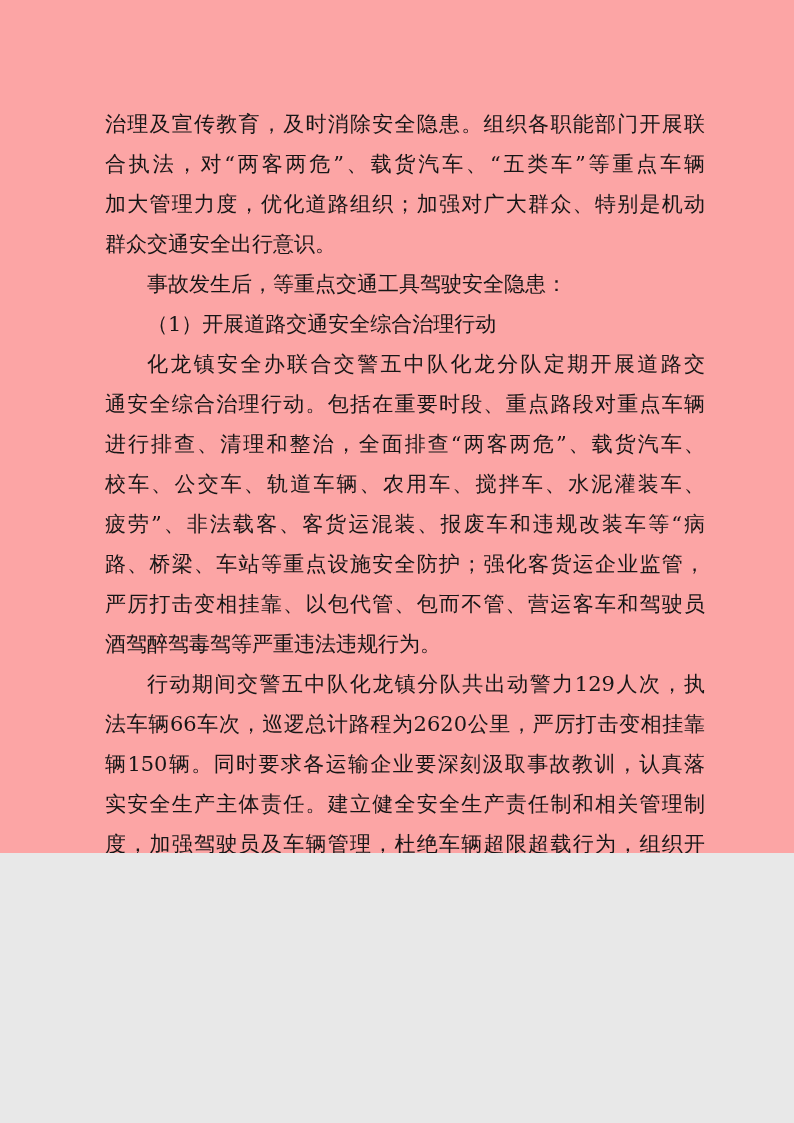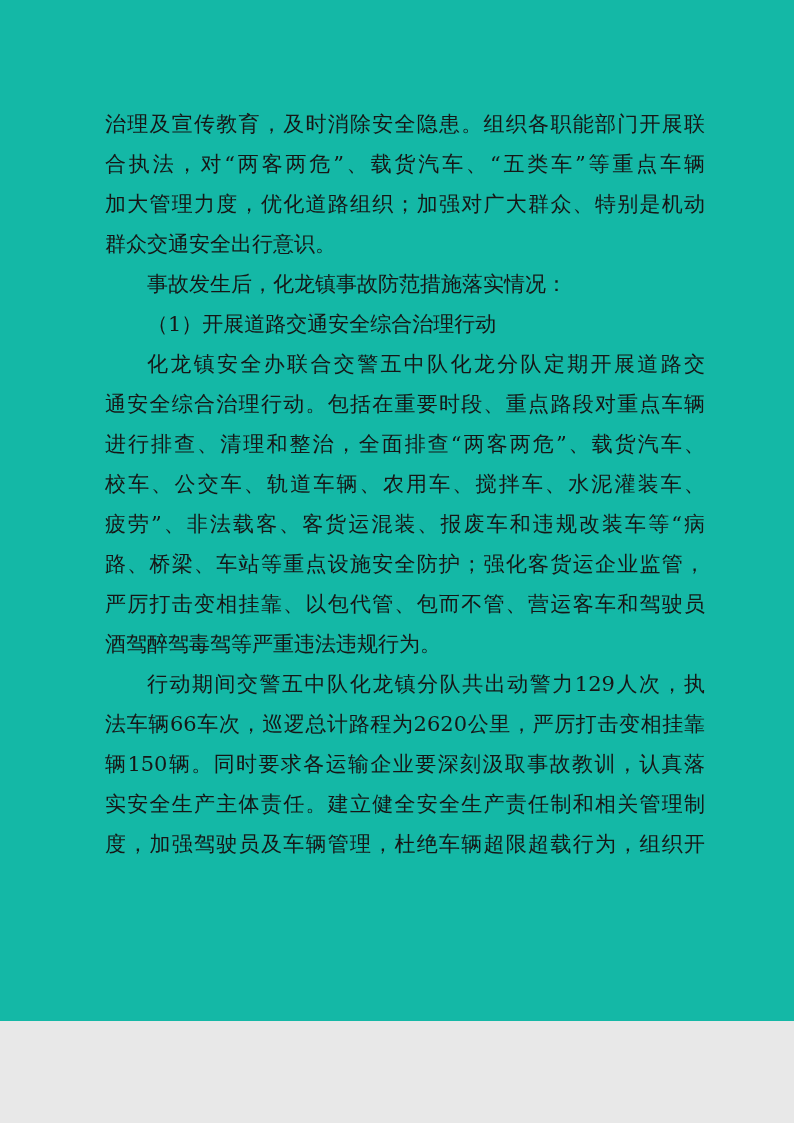--- a/index.html
+++ b/index.html
@@ -3,23 +3,23 @@
 <meta charset="utf-8">
 <style>
   html, body {
     margin: 0;
     padding: 0;
     background: #e8e8e8;
   }
   .page {
     position: relative;
     width: 794px;
-    height: 1021px;
+    height: 853px;
     margin: 0 auto;
-    background: #14b8a6;
+    background: #fca5a5;
     overflow: hidden;
     font-family: "DejaVu Serif", "Liberation Serif", serif;
     color: #161616;
   }
   .body-text {
     position: absolute;
     left: 105px;
     top: 104px;
     width: 600px;
   }
@@ -54,21 +54,21 @@
 </style>
 </head>
 <body>
 
 <div class="page">
   <div class="body-text" id="body-text">
       <div class="line">治理及宣传教育，及时消除安全隐患。组织各职能部门开展联</div>
       <div class="line">合执法，对“两客两危”、载货汽车、“五类车”等重点车辆</div>
       <div class="line">加大管理力度，优化道路组织；加强对广大群众、特别是机动</div>
       <div class="line lastline">群众交通安全出行意识。</div>
-      <div class="line indent lastline">事故发生后，化龙镇事故防范措施落实情况：</div>
+      <div class="line indent lastline">事故发生后，等重点交通工具驾驶安全隐患：</div>
       <div class="line indent lastline">（1）开展道路交通安全综合治理行动</div>
       <div class="line indent">化龙镇安全办联合交警五中队化龙分队定期开展道路交</div>
       <div class="line">通安全综合治理行动。包括在重要时段、重点路段对重点车辆</div>
       <div class="line">进行排查、清理和整治，全面排查“两客两危”、载货汽车、</div>
       <div class="line">校车、公交车、轨道车辆、农用车、搅拌车、水泥灌装车、</div>
       <div class="line">疲劳”、非法载客、客货运混装、报废车和违规改装车等“病</div>
       <div class="line">路、桥梁、车站等重点设施安全防护；强化客货运企业监管，</div>
       <div class="line">严厉打击变相挂靠、以包代管、包而不管、营运客车和驾驶员</div>
       <div class="line lastline">酒驾醉驾毒驾等严重违法违规行为。</div>
       <div class="line indent">行动期间交警五中队化龙镇分队共出动警力129人次，执</div>

